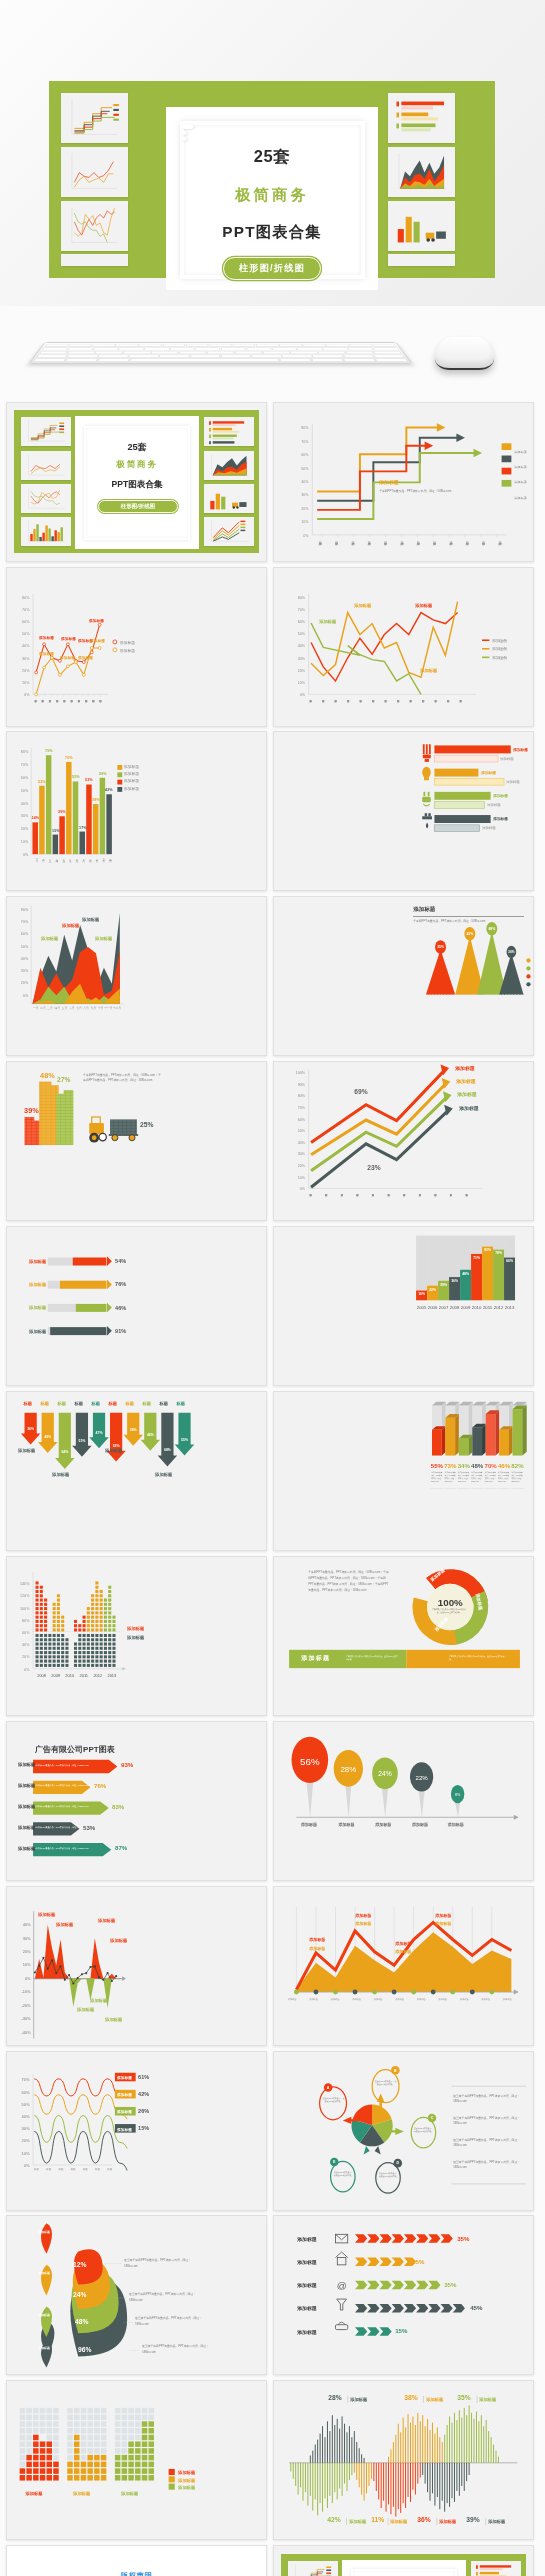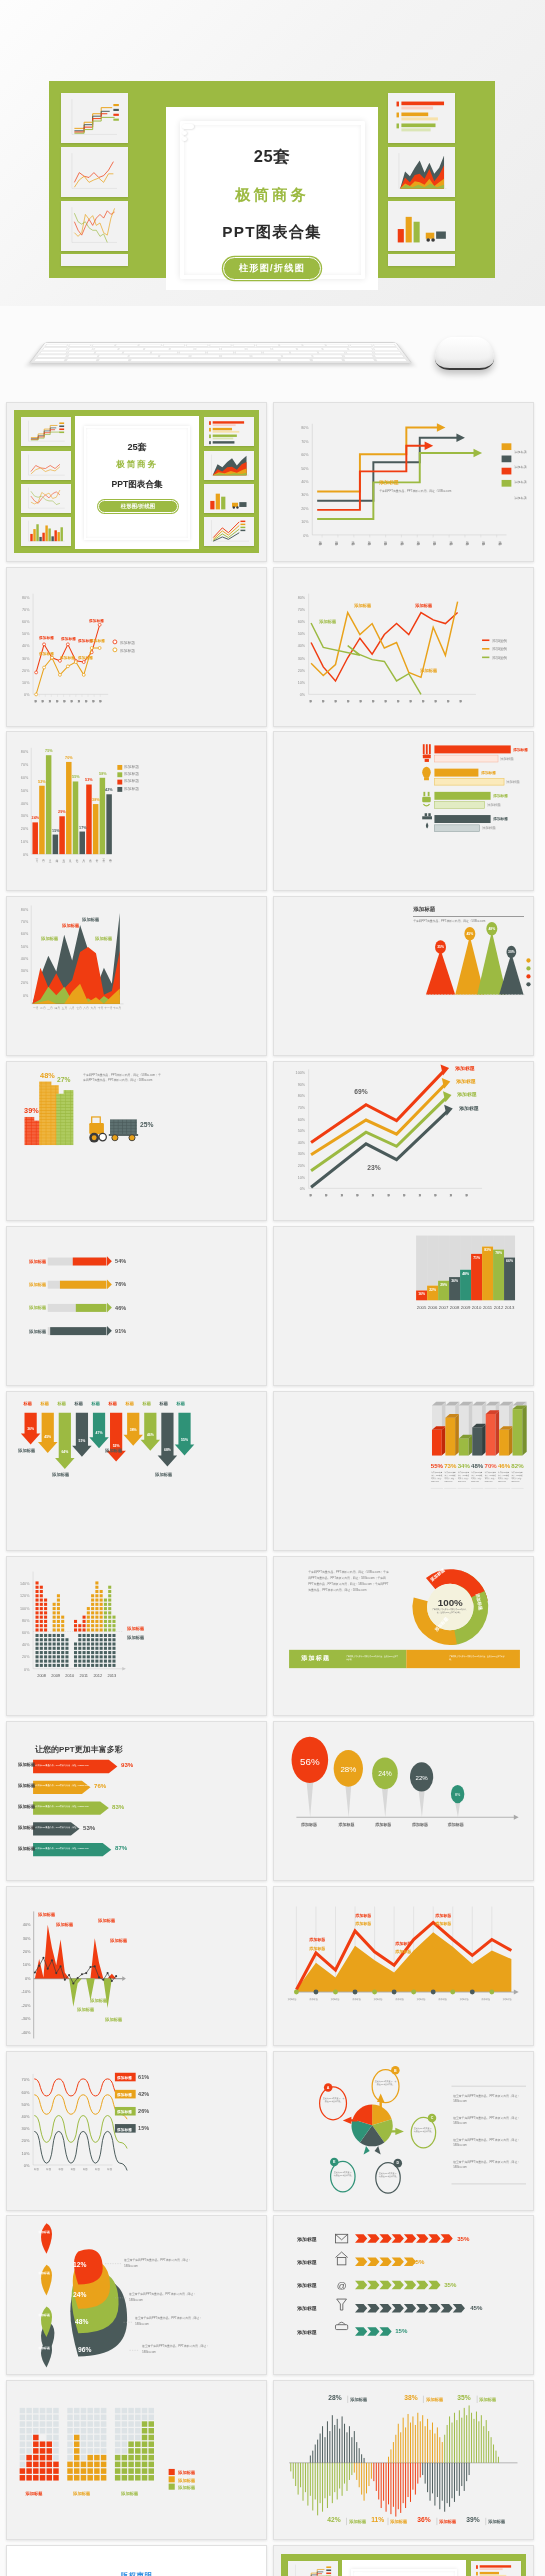--- a/index.html
+++ b/index.html
@@ -1401,21 +1401,21 @@
       <rect x="24" y="152" width="192" height="30" fill="#9cba42"></rect>
       <rect x="216" y="152" width="186" height="30" fill="#e9a21a"></rect>
     </svg>
     <div class="body-text" style="left:175px;top:51px;width:35px;font-size:1.8px;color:#6f6f6f;text-align:center;transform:translateX(-50%)">广告有限公司山东省一有限公司PPT制作模板，让您的PPT更加丰富多彩。</div>
     <div style="position:absolute;left:27px;top:97px;color:#fff;font-size:6.1px;font-weight:bold;letter-spacing:1.2px">添加标题</div>
     <div class="body-text" style="left:72px;top:98px;width:53px;color:#fff;font-size:1.8px">广告有限公司山东省一有限公司PPT制作模板，让您的PPT更加丰富多彩。</div>
     <div class="body-text" style="left:175px;top:98px;width:59px;color:#fff;font-size:1.8px">广告有限公司山东省一有限公司PPT制作模板，让您的PPT更加丰富多彩。</div>
   </div>
 
   <div class="slide">
-    <div class="sl-title" style="left:28px;top:22px;font-size:8px">让您的PPT更加丰富多彩</div>
+    <div class="sl-title" style="left:28px;top:22px;font-size:8px">广告有限公司PPT图表</div>
     <svg width="261" height="160" viewBox="0 0 426 262">
       <path d="M42 62 H166 l14 11 l-14 11 H42 Z" fill="#f03c11"></path>
       <path d="M42 96 H122 l14 11 l-14 11 H42 Z" fill="#e9a21a"></path>
       <path d="M42 130 H152 l14 11 l-14 11 H42 Z" fill="#9cba42"></path>
       <path d="M42 164 H104 l14 11 l-14 11 H42 Z" fill="#4a5a5a"></path>
       <path d="M42 198 H156 l14 11 l-14 11 H42 Z" fill="#2f9277"></path>
     </svg>
     <div class="lbl" style="left:11px;top:40px;font-size:4.3px;color:#3c3c3c;font-weight:bold">添加标题</div>
     <div class="lbl" style="left:28px;top:42px;font-size:2.1px;color:#fff">千库网PPT海量作品，PPT模板可商用，网址：588ku.com</div>
     <div class="pct" style="left:114px;top:39px;font-size:6.1px;color:#f03c11">93%</div>

